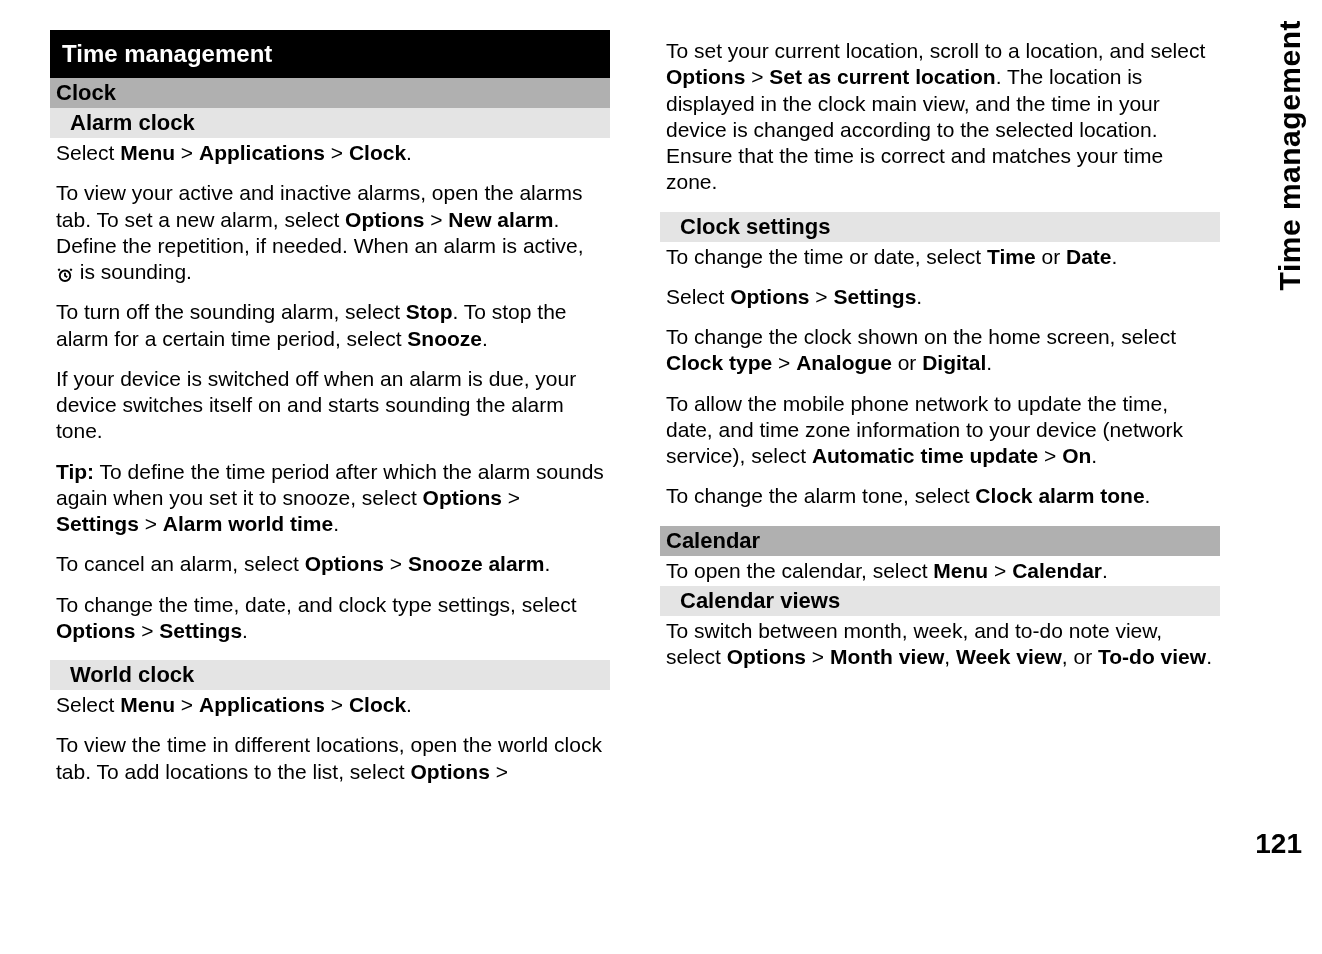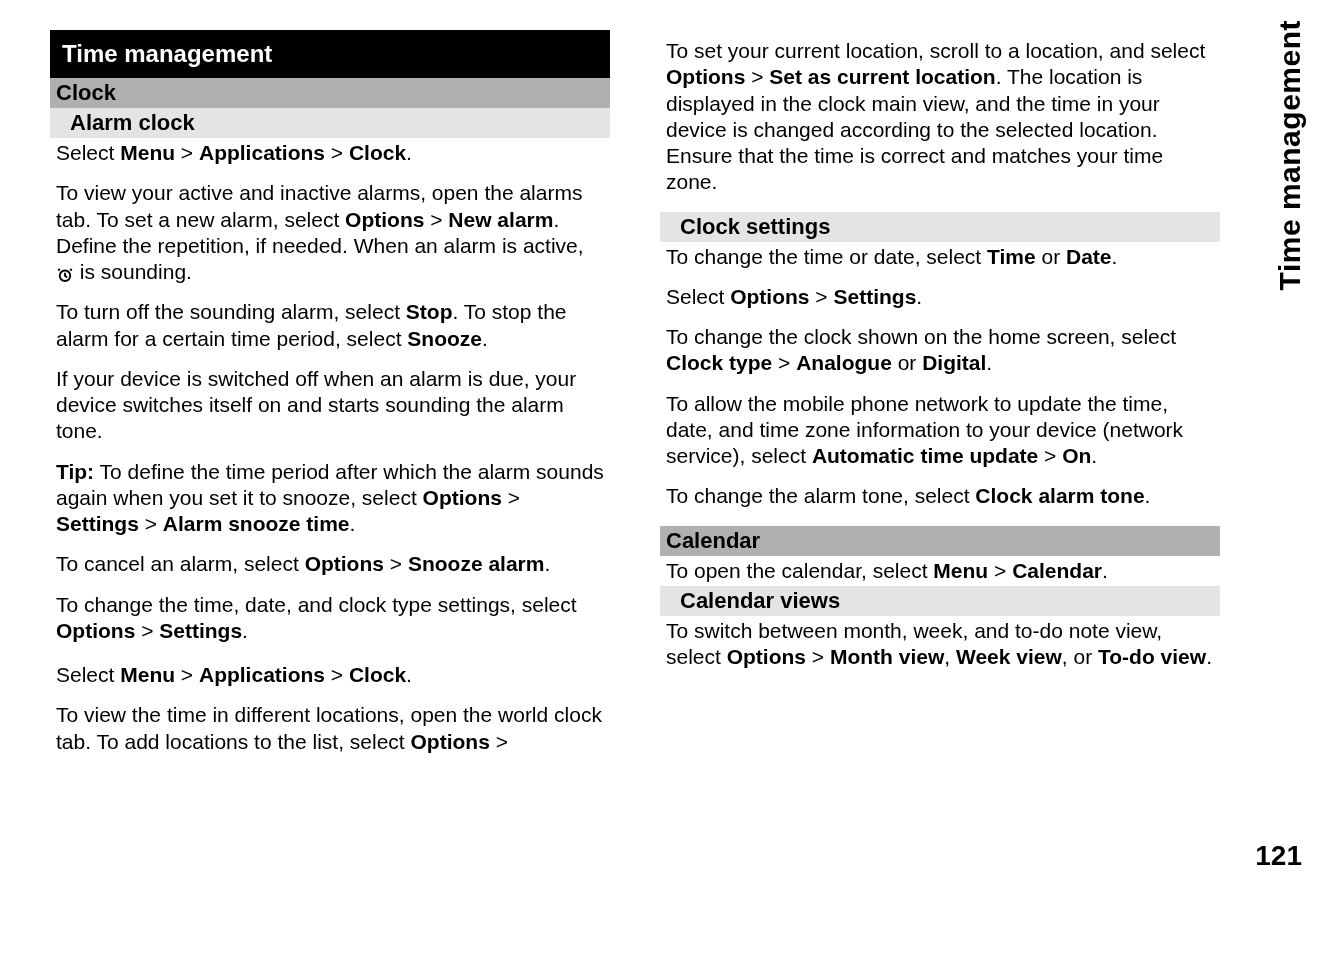--- a/index.html
+++ b/index.html
@@ -63,21 +63,21 @@
     top: 20px;
     writing-mode: vertical-rl;
     transform: rotate(180deg);
     font-weight: bold;
     font-size: 30px;
     letter-spacing: 0.5px;
   }
   .page-number {
     position: absolute;
     right: 20px;
-    bottom: 82px;
+    bottom: 94px;
     font-weight: bold;
     font-size: 28px;
   }
 </style>
 </head>
 <body>
 
 <div class="page">
 
   <div class="column col-left">
@@ -96,30 +96,31 @@
               <circle cx="12" cy="13" r="7"></circle>
               <path d="M12 9v4l3 2"></path>
               <path d="M5 4l-2 2M19 4l2 2"></path>
             </svg></span><span> is sounding.</span>
       </p>
       <p>
         <span>To turn off the sounding alarm, select </span><span class="b">Stop</span><span>. To stop the alarm for a certain time period, select </span><span class="b">Snooze</span><span>.</span>
       </p>
       <p>If your device is switched off when an alarm is due, your device switches itself on and starts sounding the alarm tone.</p>
       <p>
-        <span class="b">Tip:</span><span> To define the time period after which the alarm sounds again when you set it to snooze, select </span><span class="b">Options</span><span> &gt; </span><span class="b">Settings</span><span> &gt; </span><span class="b">Alarm snooze time</span><span>.</span>
+        <span class="b">Tip:</span><span> To define the time period after which the alarm sounds again when you set it to snooze, select </span><span class="b">Options</span><span> &gt; </span><span class="b">Settings</span><span> &gt; </span><span class="b">Alarm world time</span><span>.</span>
       </p>
       <p>
         <span>To cancel an alarm, select </span><span class="b">Options</span><span> &gt; </span><span class="b">Snooze alarm</span><span>.</span>
       </p>
       <p>
         <span>To change the time, date, and clock type settings, select </span><span class="b">Options</span><span> &gt; </span><span class="b">Settings</span><span>.</span>
       </p>
     </div>
 
+    <div class="section-light">World clock</div>
     <div class="body">
       <p>
         <span>Select </span><span class="b">Menu</span><span> &gt; </span><span class="b">Applications</span><span> &gt; </span><span class="b">Clock</span><span>.</span>
       </p>
       <p>
         <span>To view the time in different locations, open the world clock tab. To add locations to the list, select </span><span class="b">Options</span><span> &gt; </span>
       </p>
     </div>
   </div>
 

